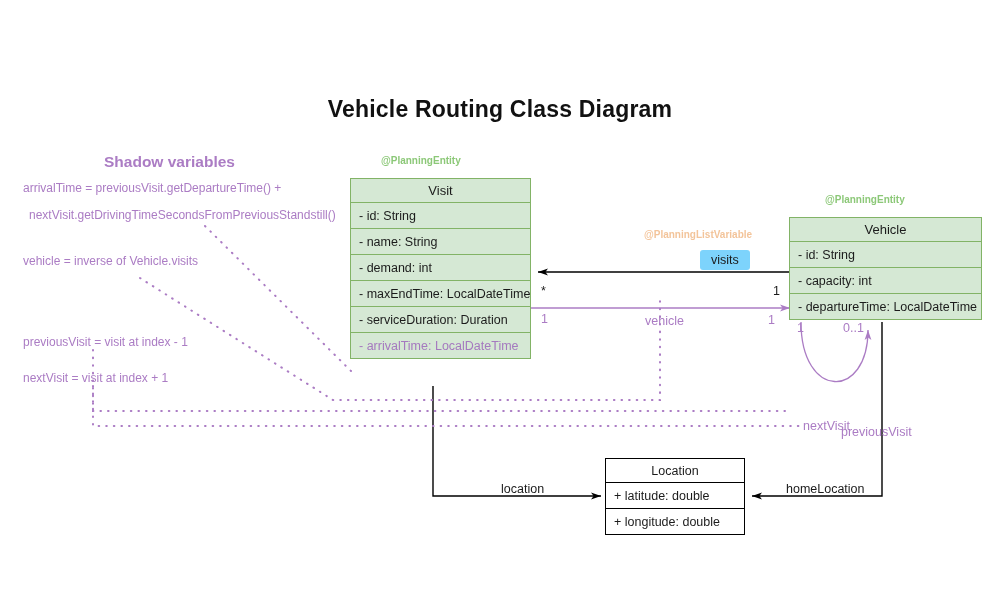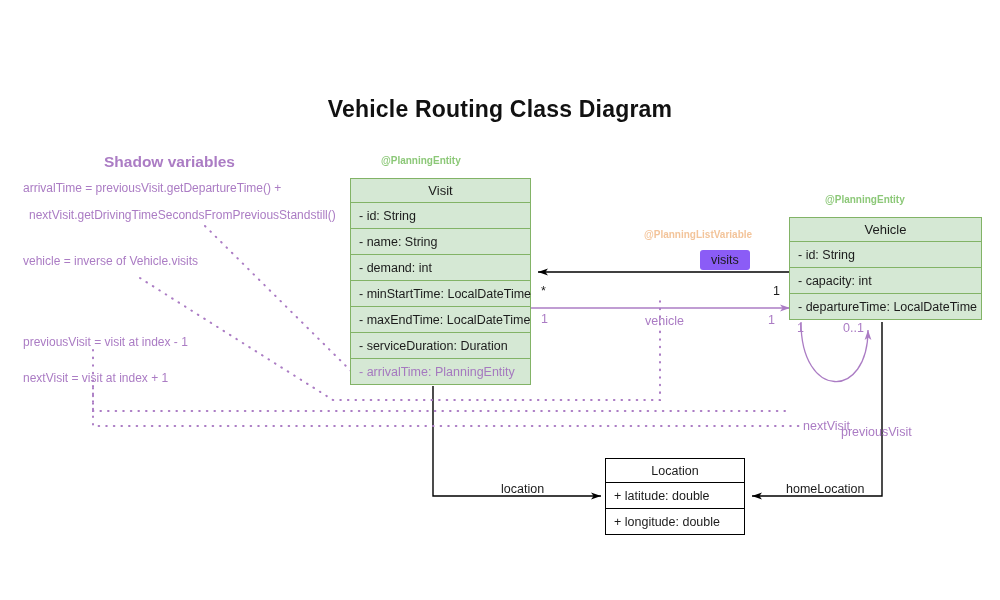--- a/index.html
+++ b/index.html
@@ -35,21 +35,21 @@
     height:26px;white-space:nowrap;
   }
   .plainbox .row.head{border-top:1px solid #000000;justify-content:center;height:25px;}
 
   
   .stereo{position:absolute;font-size:10px;font-weight:bold;white-space:nowrap;}
   .stereo.green{color:#8cc878;}
   .stereo.peach{color:#f3c49a;}
 
   .badge{
-    position:absolute;background:#8b5cf6;color:#1b1b1b;font-size:12.5px;
+    position:absolute;background:#7dd3fc;color:#1b1b1b;font-size:12.5px;
     border-radius:3px;padding:3px 11px;white-space:nowrap;
   }
 
   
   .shadow-title{
     position:absolute;font-size:15.5px;font-weight:bold;color:#ab7cc4;white-space:nowrap;
   }
   .shadow-line{
     position:absolute;font-size:12px;color:#ab7cc4;white-space:nowrap;
   }
@@ -118,24 +118,23 @@
     </g>
   </svg>
 
   <div class="stereo green" style="left:381px;top:155px;">@PlanningEntity</div>
 
   <div class="umlbox" style="left:350px;top:178px;width:181px;">
     <div class="row head">Visit</div>
     <div class="row">- id: String</div>
     <div class="row">- name: String</div>
     <div class="row">- demand: int</div>
-    <div class="row">- minStartTime: LocalDateTime</div>
     <div class="row">- maxEndTime: LocalDateTime</div>
     <div class="row">- serviceDuration: Duration</div>
-    <div class="row shadow">- arrivalTime: PlanningEntity</div>
+    <div class="row shadow">- arrivalTime: LocalDateTime</div>
   </div>
 
   <div class="stereo green" style="left:825px;top:194px;">@PlanningEntity</div>
 
   <div class="umlbox" style="left:789px;top:217px;width:193px;">
     <div class="row head">Vehicle</div>
     <div class="row">- id: String</div>
     <div class="row">- capacity: int</div>
     <div class="row">- departureTime: LocalDateTime</div>
   </div>

